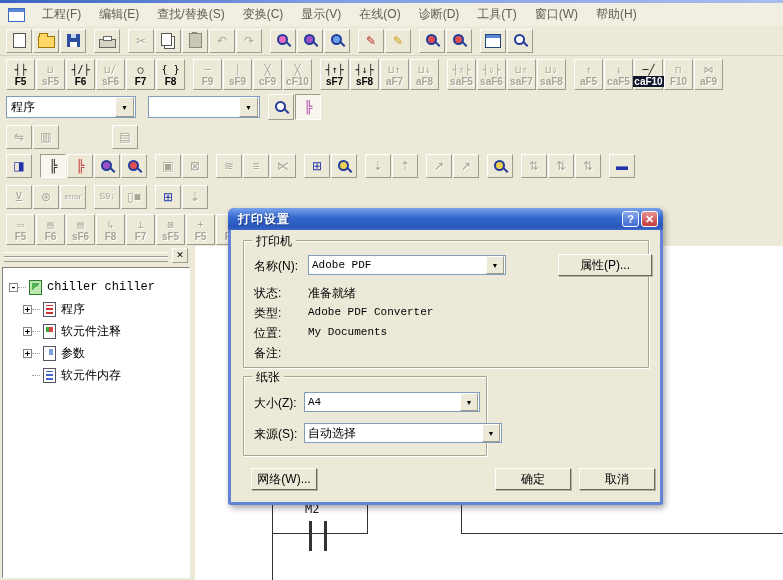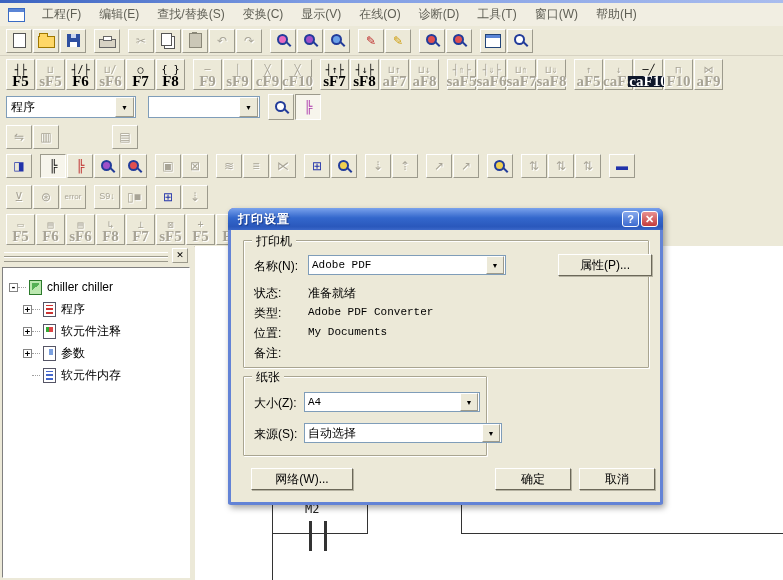--- a/index.html
+++ b/index.html
@@ -42,21 +42,21 @@
   .mag::before{content:"";position:absolute;left:1px;top:1px;width:7px;height:7px;border:2px solid #223C9A;border-radius:50%;background:#fff}
   .mag::after{content:"";position:absolute;right:1px;bottom:1px;width:7px;height:2px;background:#223C9A;transform:rotate(45deg);transform-origin:right bottom}
   .mag.pink::before{background:#E86AC0}.mag.purple::before{background:#A050C8}
   .mag.blue::before{background:#6AA0E8}.mag.red::before{background:#E05050}
   .mag.yellow::before{background:#F0D050}.mag.page::before{background:#fff;border-color:#223C9A}
   
   .fk{box-sizing:border-box;width:29px;height:31px;background:#ECE9D8;margin-right:1px;padding:1px 0 0 0;
       border:1px solid;border-color:#FFFFFF #9C9A8C #9C9A8C #FFFFFF;
       display:flex;flex-direction:column;align-items:center;justify-content:center;font-family:"DejaVu Sans Mono",monospace}
   .fk .fs{font-size:10px;height:13px;line-height:13px;white-space:nowrap}
-  .fk .fl{font-size:15px;font-weight:bold;height:11px;line-height:11px;font-family:Liberation Serif, serif}
+  .fk .fl{font-size:10px;font-weight:bold;height:11px;line-height:11px;font-family:Liberation Sans, sans-serif}
   .fk.inv .fl{background:#0f172a;color:#fff;padding:0 1px}
   
   .combo{box-sizing:border-box;height:22px;background:#fff;border:1px solid #7F9DB9;display:flex;align-items:center;position:relative;font-size:12px}
   .combo .cval{flex:1;padding-left:4px;white-space:nowrap;overflow:hidden}
   .combo .carr{width:17px;height:18px;margin-right:1px;background:#ECE9D8;border:1px solid;border-color:#FFFFFF #9C9A8C #9C9A8C #FFFFFF;
                display:flex;align-items:center;justify-content:center;font-size:7px;color:#000}
   
   #leftpanel{position:absolute;left:0;top:246px;width:194px;bottom:0;background:#ECE9D8;z-index:2}
   #panelhead{position:relative;height:21px}
   .grip{position:absolute;left:4px;right:26px;height:3px;border-top:1px solid #fff;border-bottom:1px solid #9C9A8C}
@@ -73,21 +73,21 @@
   .tindent{width:14px;flex:0 0 14px}
   .tconn{width:8px;flex:0 0 8px;border-top:1px dotted #A0A0A0;height:0}
   .doc{box-sizing:border-box;width:13px;height:15px;background:#fff;border:1px solid #556;position:relative;margin:0 5px 0 3px;flex:0 0 13px}
   .doc::before{content:"";position:absolute;inset:2px}
   .doc.green{background:#BCE8B0;border-color:#2C7A2C}
   .doc.green::before{background:linear-gradient(135deg,#55B055 50%,#BCE8B0 50%)}
   .doc.ladder::before{background:repeating-linear-gradient(0deg,#C33 0 2px,#fff 2px 4px)}
   .doc.comment::before{background:linear-gradient(90deg,#3A3 50%,#D44 50%);inset:2px 2px 6px 2px}
   .doc.param::before{background:#7AA0E0;inset:2px 2px 5px 5px}
   .doc.memory::before{background:repeating-linear-gradient(0deg,#46C 0 2px,#fff 2px 4px)}
-  .tlabel{font-family:Liberation Sans, sans-serif;font-size:12px}
+  .tlabel{font-family:Liberation Mono, monospace;font-size:12px}
   .tlabel.cn{font-family:"Liberation Sans",sans-serif}
   
   #workspace{position:absolute;left:195px;top:246px;right:0;bottom:0;background:#fff;z-index:1}
   .lline{position:absolute;background:#333}
   #m2label{position:absolute;font:12px "DejaVu Sans Mono",monospace;color:#222}
   
   #dialog{position:absolute;left:228px;top:208px;width:435px;height:297px;box-sizing:border-box;z-index:10;
           border:3px solid #6383D6;border-top:none;border-radius:6px 6px 3px 3px;background:#d946ef;
           box-shadow:2px 3px 6px rgba(0,0,0,.35)}
   #dlgtitle{position:relative;height:22px;margin:0 -3px;border-radius:6px 6px 0 0;
@@ -568,17 +568,17 @@
         <span class="carr">▼</span>
       </div>
       <span class="dlbl" style="left:10px;top:49px">来源(S):</span>
       <div class="dcombo" style="left:60px;top:46px;width:198px">
         <span class="cval cn">自动选择</span>
         <span class="carr">▼</span>
       </div>
     </div>
 
 
-    <button class="cbtn" style="left:20px;top:238px;width:102px;height:22px">网络(W)...</button>
+    <button class="cbtn" style="left:20px;top:238px;width:66px;height:22px">网络(W)...</button>
     <button class="cbtn" style="left:264px;top:238px;width:76px;height:22px">确定</button>
     <button class="cbtn" style="left:348px;top:238px;width:76px;height:22px">取消</button>
   </div>
 </div>
 
 </body></html>

